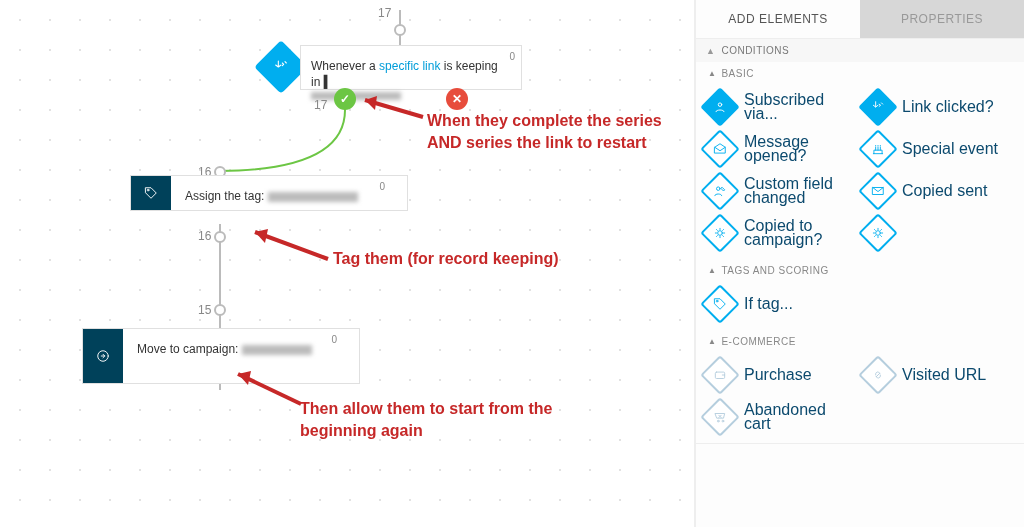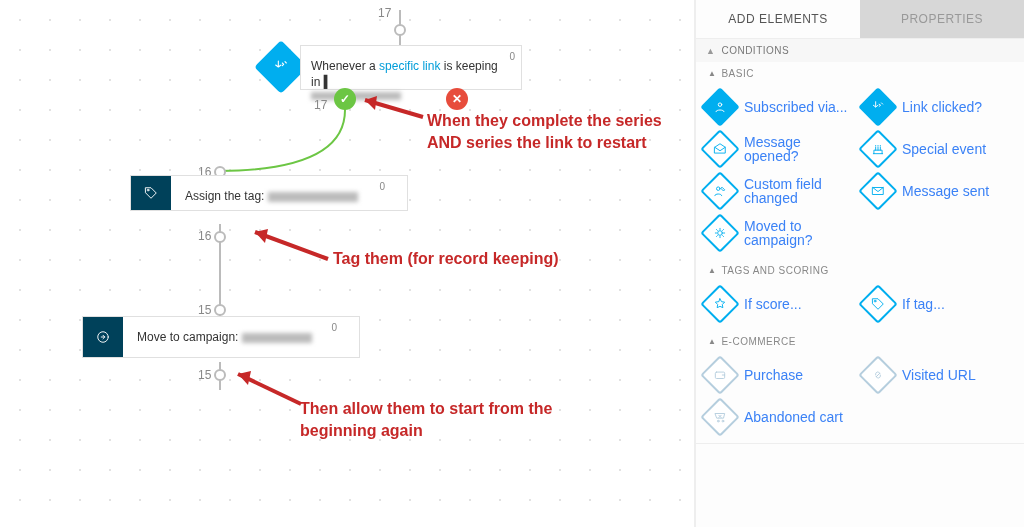--- a/index.html
+++ b/index.html
@@ -174,21 +174,21 @@
     display:flex;align-items:center;justify-content:center;
     flex-shrink:0;
     margin:4px 10px 4px 4px;
   }
   .tile .dia svg, .tile .dia span { transform:rotate(-45deg); color:#fff; font-size:12px; }
   .tile .dia.full   { background:#00aeef; }
   .tile .dia.out    { background:#fff; border:2px solid #00aeef; }
   .tile .dia.out svg, .tile .dia.out span { color:#00aeef; }
   .tile .dia.grey   { background:#fff; border:2px solid #b5cede; }
   .tile .dia.grey svg, .tile .dia.grey span { color:#b5cede; }
-  .tile .lbl { font-size:14px; color:#3b82f6; line-height:14px;}
+  .tile .lbl { font-size:16px; color:#0c4a6e; line-height:14px;}
 
   
   .mini { width:14px; height:14px; stroke:currentColor; stroke-width:1.6; fill:none; stroke-linecap:round; stroke-linejoin:round;}
 </style>
 </head>
 <body>
 
 <div class="canvas">
 
   <svg class="connectors" viewBox="0 0 694 527" width="694" height="527">
@@ -244,21 +244,21 @@
           <circle cx="7" cy="7" r="1.5"></circle>
         </svg>
     </div>
     <div class="body">
       <span>Assign the tag: </span>
       <span class="blur" style="display:inline-block;height:10px;width:90px;background:#bbb;vertical-align:middle"></span>
       <span class="cnt">0</span>
     </div>
   </div>
 
-  <div class="card teal" style="left:82px;top:316px;width:278px;height:42px;">
+  <div class="card teal" style="left:82px;top:328px;width:278px;height:56px;">
     <div class="iconcol">
       <svg class="mini" viewBox="0 0 24 24" style="color:#fff">
           <circle cx="12" cy="12" r="9"></circle>
           <path d="M9 12 L15 12 M12 9 L15 12 L12 15"></path>
         </svg>
     </div>
     <div class="body">
       <span>Move to campaign: </span>
       <span class="blur" style="display:inline-block;height:10px;width:70px;background:#bbb;vertical-align:middle"></span>
       <span class="cnt">0</span>
@@ -345,46 +345,46 @@
           </div>
         <span class="lbl">Custom field changed</span>
       </div>
       <div class="tile">
         <div class="dia out">
             <svg class="mini" viewBox="0 0 24 24">
               <rect x="3" y="6" width="18" height="12"></rect>
               <path d="M3 6l9 7 9-7"></path>
             </svg>
           </div>
-        <span class="lbl">Message sent</span>
+        <span class="lbl">Copied sent</span>
       </div>
       <div class="tile">
         <div class="dia out">
             <svg class="mini" viewBox="0 0 24 24">
               <circle cx="12" cy="12" r="4"></circle>
               <path d="M12 4v2m0 12v2M4 12h2m12 0h2M6 6l1.5 1.5M18 18l-1.5-1.5M6 18l1.5-1.5M18 6l-1.5 1.5"></path>
             </svg>
           </div>
-        <span class="lbl">Moved to campaign?</span>
+        <span class="lbl">Copied to campaign?</span>
+      </div>
+      <div class="tile">
+        <div class="dia out">
+            <svg class="mini" viewBox="0 0 24 24">
+              <circle cx="12" cy="12" r="4"></circle>
+              <path d="M12 4v2m0 12v2M4 12h2m12 0h2M6 6l1.5 1.5M18 18l-1.5-1.5M6 18l1.5-1.5M18 6l-1.5 1.5"></path>
+            </svg>
+          </div>
       </div>
     </div>
 
     <div class="sub-hdr">
       <span class="chev">▲</span>
       <span>TAGS AND SCORING</span>
     </div>
     <div class="tile-grid">
-      <div class="tile">
-        <div class="dia out">
-            <svg class="mini" viewBox="0 0 24 24">
-              <path d="M12 3l2.5 5 5.5.8-4 4 .9 5.5L12 16l-4.9 2.3.9-5.5-4-4 5.5-.8z"></path>
-            </svg>
-          </div>
-        <span class="lbl">If score...</span>
-      </div>
       <div class="tile">
         <div class="dia out">
             <svg class="mini" viewBox="0 0 24 24">
               <path d="M3 3h9l9 9-9 9-9-9z"></path>
               <circle cx="7" cy="7" r="1.5"></circle>
             </svg>
           </div>
         <span class="lbl">If tag...</span>
       </div>
     </div>

